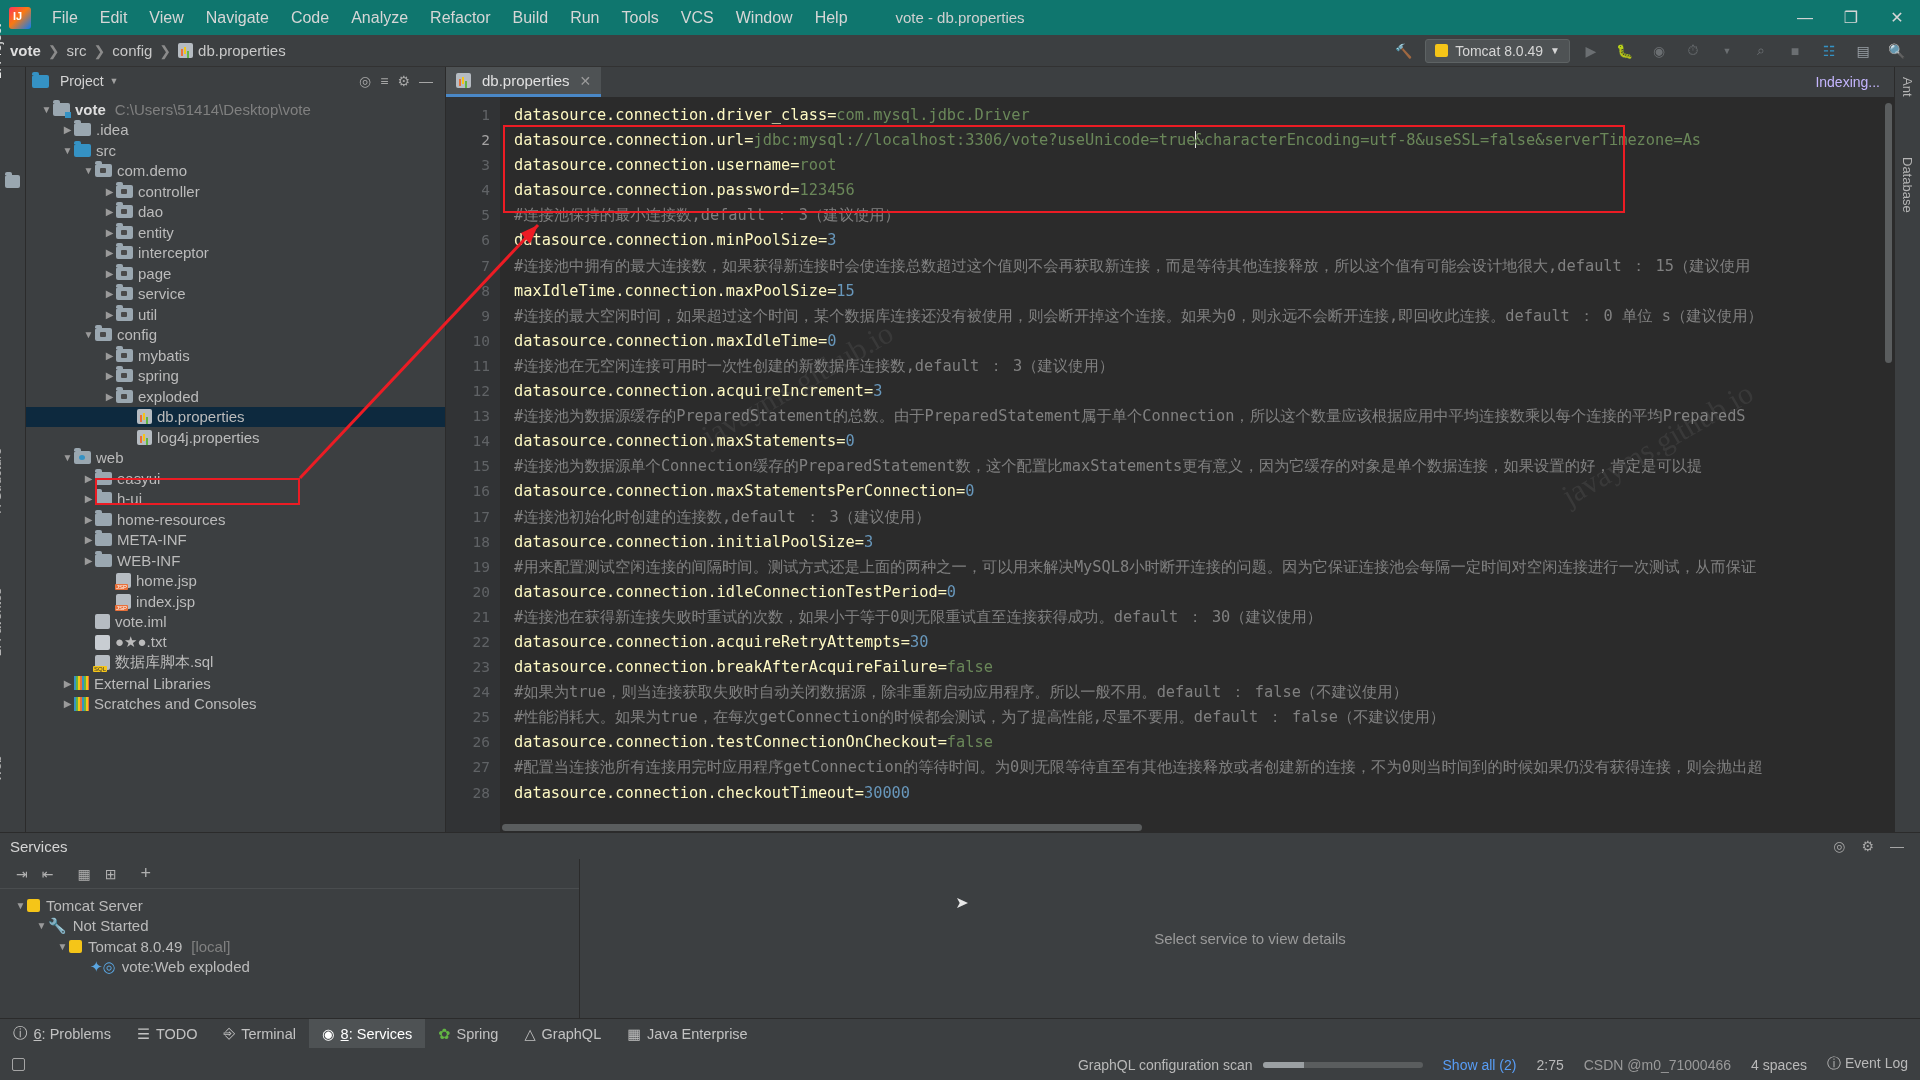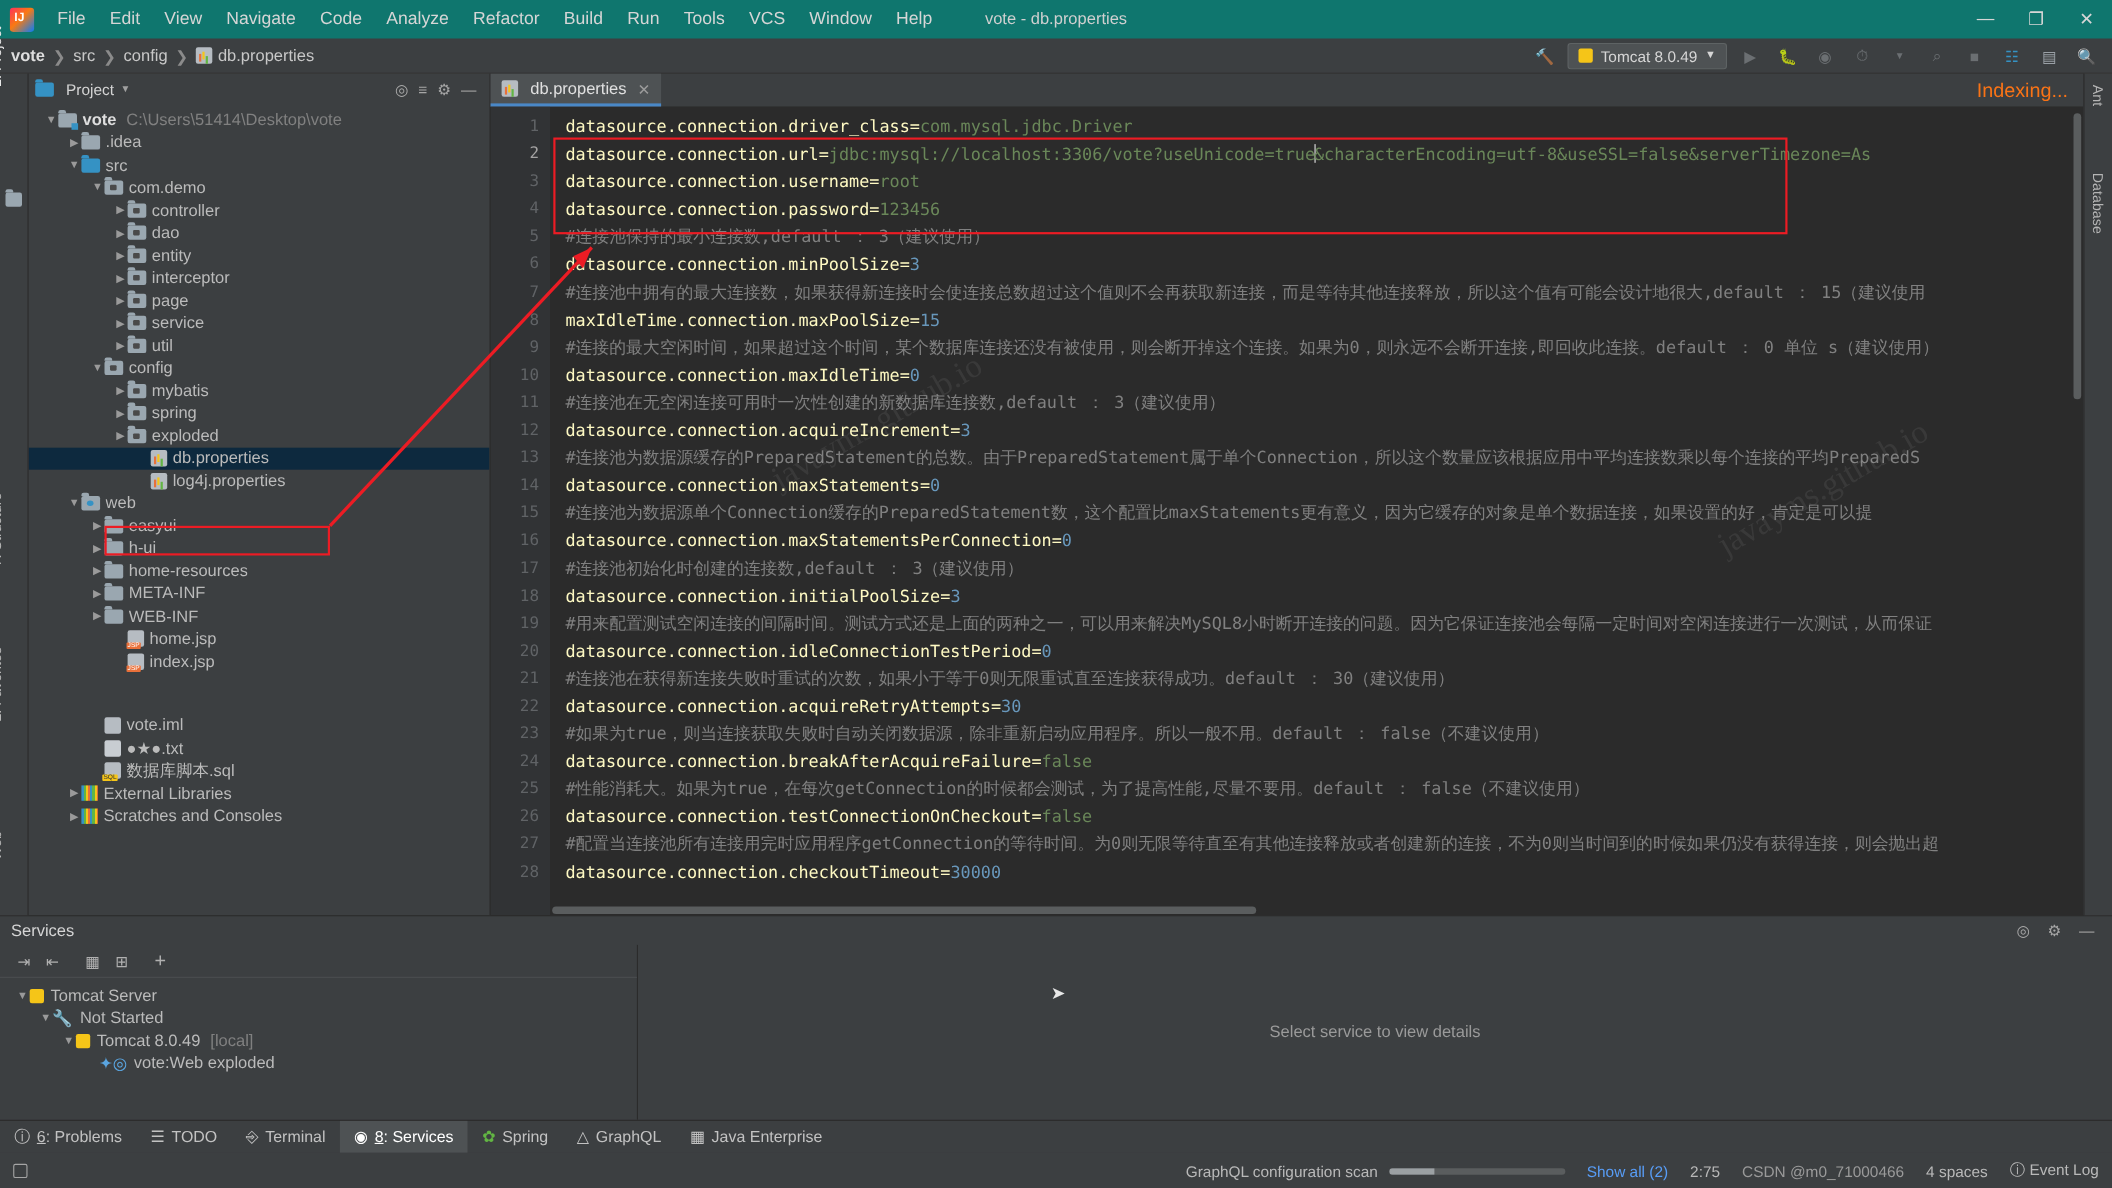--- a/index.html
+++ b/index.html
@@ -98,21 +98,21 @@
      background: repeating-linear-gradient(90deg,#3592c4 0 2px,#62b543 2px 4px,#f5c518 4px 6px,#e8703a 6px 8px); }
   .dim { color: #808080; }
   .rowlabel { overflow: hidden; }
 
   
   .editorpane { flex: 1 1 auto; display: flex; flex-direction: column; min-width: 0; background: #2b2b2b; }
   .tabbar { height: 30px; flex: 0 0 30px; background: #3c3f41; display: flex; align-items: stretch; position: relative; }
   .etab { display: flex; align-items: center; gap: 6px; padding: 0 10px; background: #4e5254;
      font-size: 15px; color: #e0e0e0; border-bottom: 3px solid #4a88c7; }
   .etab .x { color: #9b9b9b; font-size: 14px; margin-left: 4px; }
-  .indexing { margin-left: auto; align-self: center; font-size: 18px; color: #f97316; padding-right: 14px; }
+  .indexing { margin-left: auto; align-self: center; font-size: 14px; color: #c4b5fd; padding-right: 14px; }
   .editor { flex: 1 1 auto; display: flex; min-height: 0; position: relative; overflow: hidden; background:#2b2b2b; }
   .gutter { width: 54px; flex: 0 0 54px; background: #313335; text-align: right;
      padding-top: 6px; font-family: "DejaVu Sans Mono", monospace; font-size: 14.5px; color: #606366; }
   .gutter div { height: 25.1px; line-height: 25.1px; padding-right: 10px; }
   .gutter div.cur { color: #a4a3a3; }
   .code { flex: 1 1 auto; padding-top: 6px; font-family: "DejaVu Sans Mono", monospace;
      font-size: 15.3px; white-space: nowrap; overflow: hidden; position: relative; }
   .cl { height: 25.1px; line-height: 25.1px; padding-left: 14px; }
   .k { color: #fef9c3; }
   .v { color: #6a8759; }
@@ -369,21 +369,21 @@
           <div class="row" style="padding-left: 77px;">
             <span class="arrow"></span>
             <span class="jsp-ico"></span>
             <span class="rowlabel" style="">home.jsp</span>
           </div>
           <div class="row" style="padding-left: 77px;">
             <span class="arrow"></span>
             <span class="jsp-ico"></span>
             <span class="rowlabel" style="">index.jsp</span>
           </div>
-          <div class="row" style="padding-left: 56px; margin-top: 38px;">
+          <div class="row" style="padding-left: 56px;">
             <span class="arrow"></span>
             <span class="iml-ico"></span>
             <span class="rowlabel" style="">vote.iml</span>
           </div>
           <div class="row" style="padding-left: 56px;">
             <span class="arrow"></span>
             <span class="txt-ico"></span>
             <span class="rowlabel" style="">●★●.txt</span>
           </div>
           <div class="row" style="padding-left: 56px;">
@@ -462,22 +462,22 @@
             <div class="cl"><span class="cm">#连接池为数据源缓存的PreparedStatement的总数。由于PreparedStatement属于单个Connection，所以这个数量应该根据应用中平均连接数乘以每个连接的平均PreparedS</span></div>
             <div class="cl"><span class="k">datasource.connection.maxStatements</span><span class="k">=</span><span class="n">0</span></div>
             <div class="cl"><span class="cm">#连接池为数据源单个Connection缓存的PreparedStatement数，这个配置比maxStatements更有意义，因为它缓存的对象是单个数据连接，如果设置的好，肯定是可以提</span></div>
             <div class="cl"><span class="k">datasource.connection.maxStatementsPerConnection</span><span class="k">=</span><span class="n">0</span></div>
             <div class="cl"><span class="cm">#连接池初始化时创建的连接数,default ： 3（建议使用）</span></div>
             <div class="cl"><span class="k">datasource.connection.initialPoolSize</span><span class="k">=</span><span class="n">3</span></div>
             <div class="cl"><span class="cm">#用来配置测试空闲连接的间隔时间。测试方式还是上面的两种之一，可以用来解决MySQL8小时断开连接的问题。因为它保证连接池会每隔一定时间对空闲连接进行一次测试，从而保证</span></div>
             <div class="cl"><span class="k">datasource.connection.idleConnectionTestPeriod</span><span class="k">=</span><span class="n">0</span></div>
             <div class="cl"><span class="cm">#连接池在获得新连接失败时重试的次数，如果小于等于0则无限重试直至连接获得成功。default ： 30（建议使用）</span></div>
             <div class="cl"><span class="k">datasource.connection.acquireRetryAttempts</span><span class="k">=</span><span class="n">30</span></div>
+            <div class="cl"><span class="k">datasource.connection.breakAfterAcquireFailure</span><span class="k">=</span><span class="v">false</span></div>
             <div class="cl"><span class="cm">#如果为true，则当连接获取失败时自动关闭数据源，除非重新启动应用程序。所以一般不用。default ： false（不建议使用）</span></div>
-            <div class="cl"><span class="k">datasource.connection.breakAfterAcquireFailure</span><span class="k">=</span><span class="v">false</span></div>
             <div class="cl"><span class="cm">#性能消耗大。如果为true，在每次getConnection的时候都会测试，为了提高性能,尽量不要用。default ： false（不建议使用）</span></div>
             <div class="cl"><span class="k">datasource.connection.testConnectionOnCheckout</span><span class="k">=</span><span class="v">false</span></div>
             <div class="cl"><span class="cm">#配置当连接池所有连接用完时应用程序getConnection的等待时间。为0则无限等待直至有其他连接释放或者创建新的连接，不为0则当时间到的时候如果仍没有获得连接，则会抛出超</span></div>
             <div class="cl"><span class="k">datasource.connection.checkoutTimeout</span><span class="k">=</span><span class="n">30000</span></div>
           </div>
 
         <div class="redbox" style="left:57px; top:28px; width:1122px; height:88px;"></div>
         <div class="vscroll"></div>
         <div class="hscroll"></div>
       </div>

